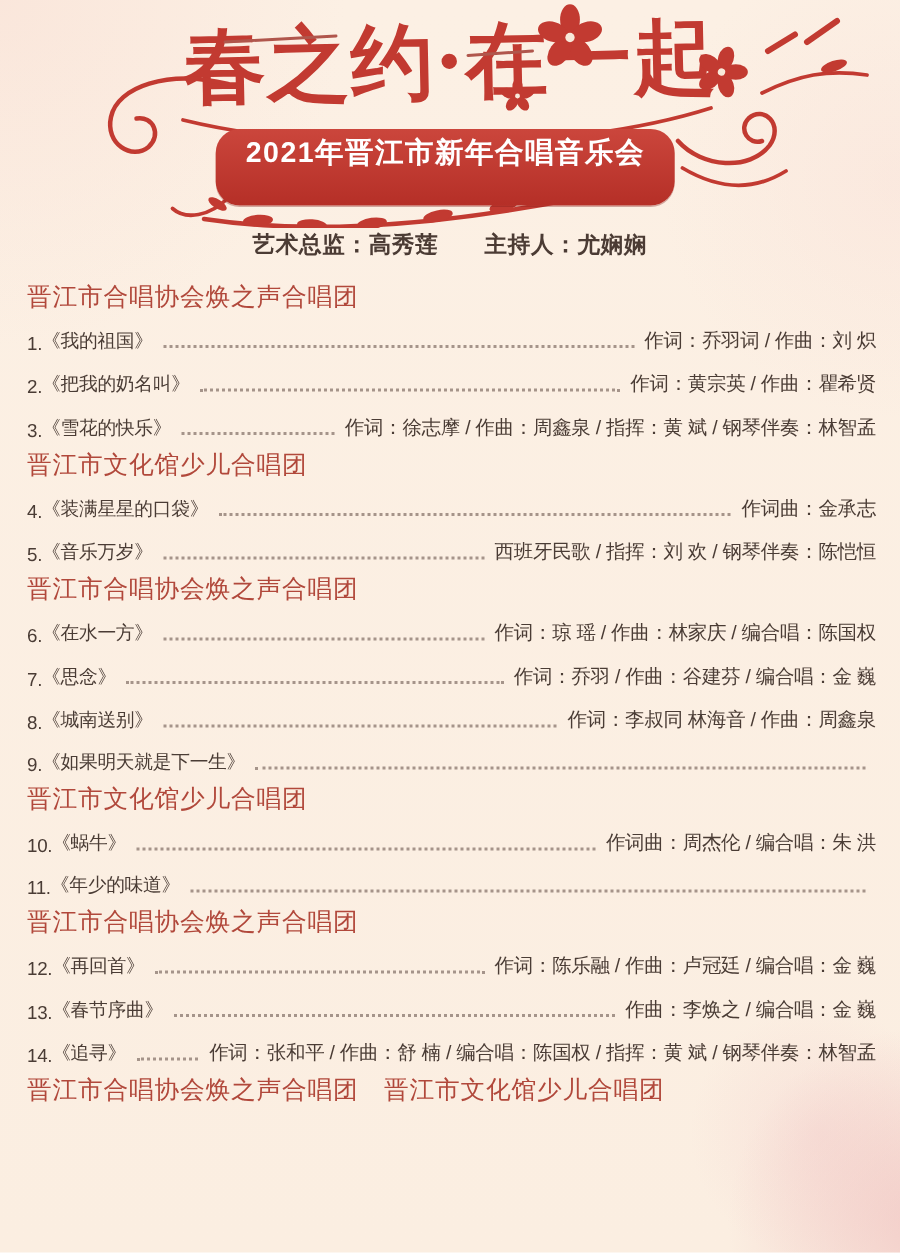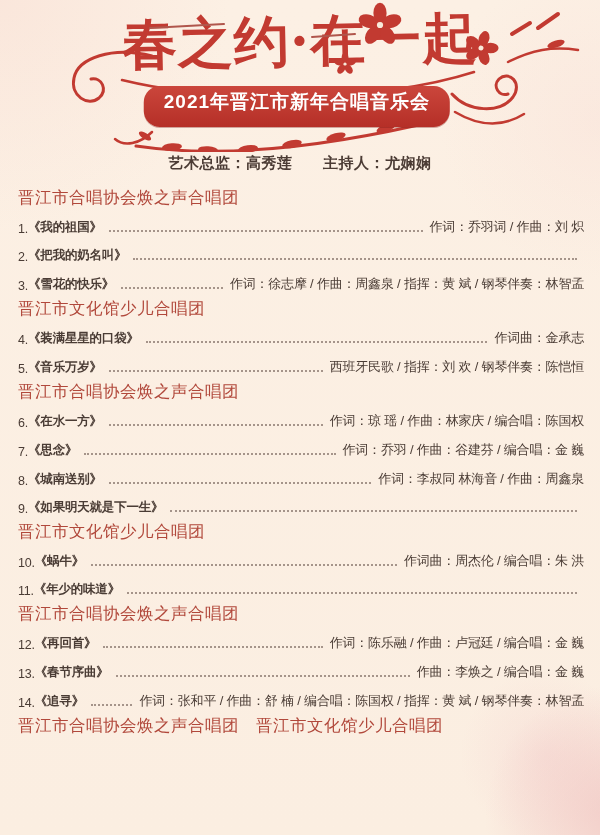--- a/index.html
+++ b/index.html
@@ -17,41 +17,41 @@
   .main-title{
     position:absolute;left:0;right:0;top:13px;text-align:center;
     font-size:55px;font-weight:bold;color:#c23a31;letter-spacing:1px;
     transform:rotate(-1.2deg);line-height:1;font-family:"DejaVu Serif","Liberation Serif",serif;
   }
   .decor{position:absolute;left:0;top:0;pointer-events:none;}
   .banner{
     position:absolute;top:86px;left:50%;transform:translateX(-51%);
     background:linear-gradient(#cb463c,#b52f27);
     color:#fff;font-size:19px;font-weight:bold;letter-spacing:1px;
-    padding:3px 20px 12px;border-radius:16px;white-space:nowrap;
+    padding:3px 20px 22px;border-radius:16px;white-space:nowrap;
     box-shadow:0 1px 0 rgba(130,30,25,.35);
   }
   .art-line{
     text-align:center;font-size:15px;font-weight:bold;color:#4b3b34;
     margin:4px 0 0;letter-spacing:.5px;
   }
   .art-line span{margin:0 13px;}
   .program{padding:2px 16px 0 18px;}
   .group{}
   .group:first-child{margin-top:12px;}
   .group-title{
     font-size:16.5px;font-weight:normal;color:#b1483b;
     margin:0 0 3px;letter-spacing:.5px;
   }
   .song-row{
     display:flex;align-items:flex-end;white-space:nowrap;
     padding:5.5px 0;color:#4a3c35;letter-spacing:-.2px;
   }
   .num{font-size:12.5px;flex:0 0 auto;}
-  .stitle{font-size:12.5px;flex:0 0 auto;font-weight:bold;}
+  .stitle{font-size:12.5px;flex:0 0 auto;}
   .leader{flex:1 1 auto;min-width:6px;border-bottom:2px dotted #a5948a;margin:0 7px 4px;}
   .credits{font-size:13px;flex:0 0 auto;color:#4a3c35;}
 </style>
 </head>
 <body>
 
 <div class="poster">
 
   <div class="header">
     <div class="main-title">春之约·在一起</div>
@@ -126,20 +126,21 @@
     <span class="num">1.</span>
     <span class="stitle">《我的祖国》</span>
     <span class="leader"></span>
     <span class="credits">作词：乔羽词 / 作曲：刘 炽</span>
   </div>
 
   <div class="song-row">
     <span class="num">2.</span>
     <span class="stitle">《把我的奶名叫》</span>
     <span class="leader"></span>
+    <span class="credits">作词：黄宗英 / 作曲：瞿希贤</span>
   </div>
 
   <div class="song-row">
     <span class="num">3.</span>
     <span class="stitle">《雪花的快乐》</span>
     <span class="leader"></span>
     <span class="credits">作词：徐志摩 / 作曲：周鑫泉 / 指挥：黄 斌 / 钢琴伴奏：林智孟</span>
   </div>
 </div>
   </section>

